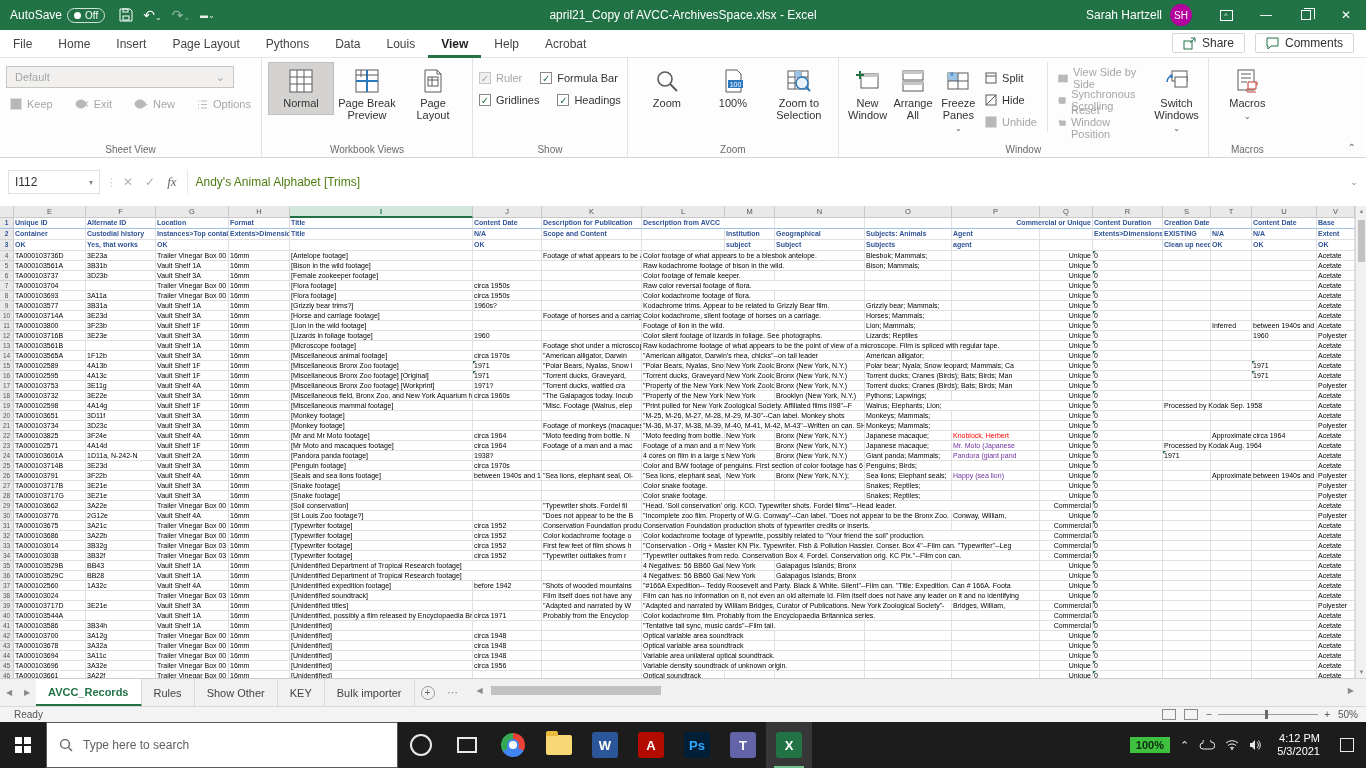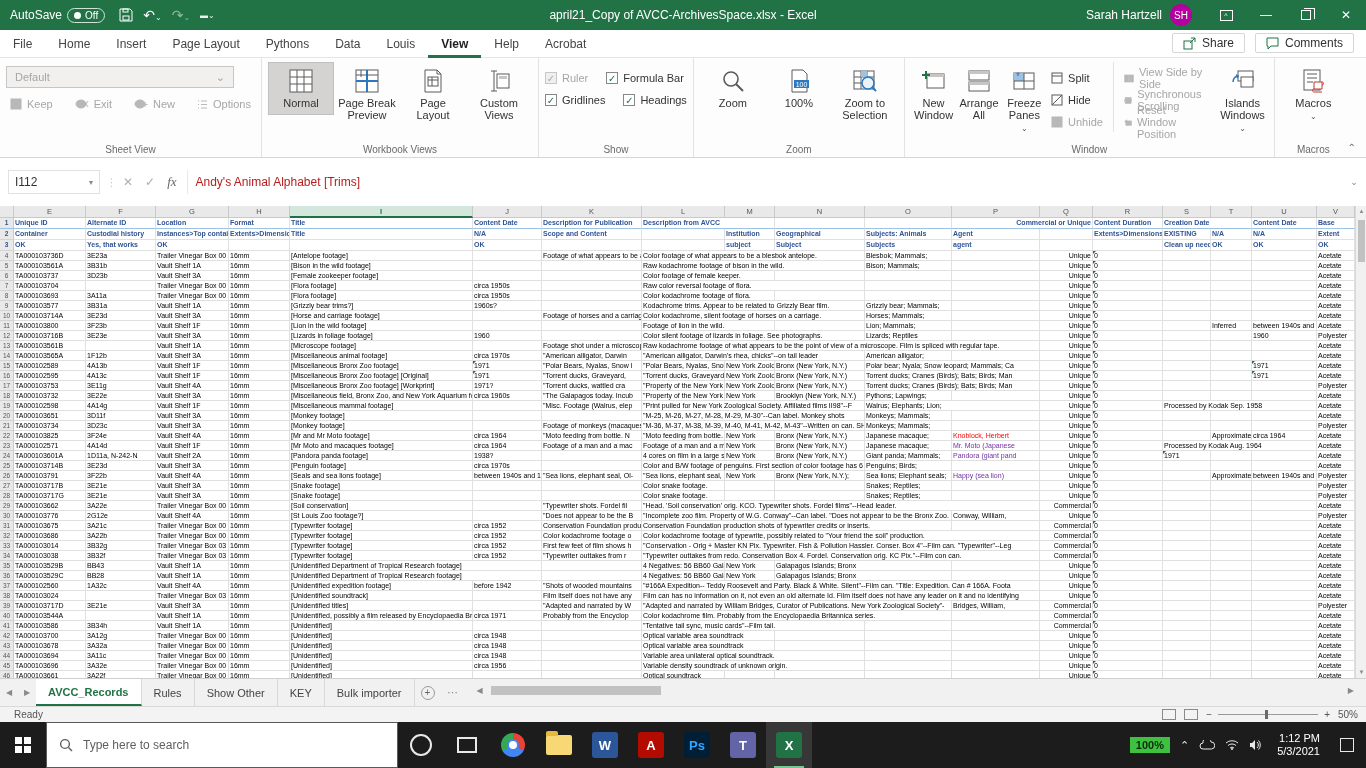--- a/index.html
+++ b/index.html
@@ -63,21 +63,21 @@
 
   
   .fbar { position:absolute; left:0; top:158px; width:1366px; height:48px; background:#fff; display:flex; align-items:center; }
   .namebox { width:92px; height:24px; border:1px solid #e1e1e1; margin-left:8px; display:flex; align-items:center;
     justify-content:space-between; padding:0 6px; font-size:12px; color:#333; }
   .namebox .chev { font-size:8px; color:#888; }
   .fdots { color:#c8c8c8; margin:0 6px; font-size:11px; }
   .fbtns { display:flex; gap:12px; color:#b0b0b0; font-size:12px; align-items:center; }
   .fx { font-style:italic; font-family:"Liberation Serif", serif; color:#666; font-size:13px; }
   .finput { flex:1; height:24px; border-left:1px solid #e8e8e8; margin-left:10px; display:flex; align-items:center;
-    padding-left:8px; font-size:12px; color:#b91c1c; }
+    padding-left:8px; font-size:12px; color:#4d7c0f; }
   .fexp { width:24px; text-align:center; color:#888; font-size:9px; }
 
   
   .grid { position:absolute; left:0; top:206px; width:1355px; height:472px; overflow:hidden; background:#fff; font-size:7px; }
   .grow { display:flex; height:10px; }
   .grow.lrow { height:12px; }
   .grow.hrow { height:11px; }
   .gcell { border-right:1px solid #e0e0e0; border-bottom:1px solid #e0e0e0; overflow:hidden; white-space:nowrap;
     padding:0 1px; line-height:9px; color:#000; position:relative; }
   .gcell.right { text-align:right; }
@@ -271,28 +271,20 @@
       </div>
       <div class="bigbtn">
         <svg width="26" height="26" viewBox="0 0 26 26">
             <path d="M5 2h12l4 4v18H5z" fill="#fff" stroke="#5a5a5a"></path>
             <path d="M17 2v4h4" fill="none" stroke="#5a5a5a"></path>
             <rect x="8" y="9" width="10" height="9" fill="none" stroke="#5a5a5a"></rect>
             <path d="M8 12h10M12 9v9" stroke="#5a5a5a"></path>
           </svg>
         <span>Page Layout</span>
       </div>
-      <div class="bigbtn">
-        <svg width="26" height="26" viewBox="0 0 26 26">
-            <path d="M8 3v20M5 3h6M5 23h6" stroke="#5a5a5a" fill="none"></path>
-            <rect x="11" y="6" width="12" height="14" fill="#fff" stroke="#5a5a5a"></rect>
-            <rect x="13" y="8" width="8" height="3" fill="#c8c6c4"></rect>
-          </svg>
-        <span>Custom Views</span>
-      </div>
       <div class="glabel">Workbook Views</div>
     </div>
 
     <div class="rgroup">
       <div class="chkcol">
         <div class="chkrow">
           <span class="chk disabled">
               <span class="box dis">✓</span>
               <span>Ruler</span>
             </span>
@@ -416,21 +408,21 @@
           <span>Reset Window Position</span>
           </span>
       </div>
       <div class="bigbtn" style="margin-left:6px">
         <svg width="26" height="26" viewBox="0 0 26 26">
             <rect x="8" y="3" width="15" height="10" fill="#fff" stroke="#5a5a5a"></rect>
             <rect x="11" y="9" width="12" height="10" fill="#fff" stroke="#5a5a5a"></rect>
             <path d="M3 14c0-4 3-6 5-6" fill="none" stroke="#2b77c0" stroke-width="1.6"></path>
             <path d="M6 7l2 1-1 2" fill="none" stroke="#2b77c0" stroke-width="1.6"></path>
           </svg>
-        <span><span>Islands Windows</span> <span class="chev">⌄</span></span>
+        <span><span>Switch Windows</span> <span class="chev">⌄</span></span>
       </div>
       <div class="glabel">Window</div>
     </div>
 
     <div class="rgroup" style="width:78px">
       <div class="bigbtn">
         <svg width="26" height="26" viewBox="0 0 26 26">
             <rect x="4" y="2" width="16" height="20" fill="#fff" stroke="#5a5a5a"></rect>
             <path d="M7 6h10M7 10h10M7 14h6" stroke="#5a5a5a"></path>
             <path d="M14 14h8v7h-8z" fill="#fff" stroke="#c0392b"></path>
@@ -1462,19 +1454,19 @@
             <circle cx="7" cy="9" r="1" fill="#e8e8e8"></circle>
           </svg>
         </span>
       <span class="trayic">
         <svg width="12" height="10" viewBox="0 0 12 10">
             <path d="M1 3h2l3-3v10L3 7H1z" fill="#e8e8e8"></path>
             <path d="M8 2a4 4 0 010 6M9.5 0.5a6.5 6.5 0 010 9" fill="none" stroke="#e8e8e8"></path>
           </svg>
         </span>
       <div class="clock">
-        <div>1:12 PM</div>
+        <div>4:12 PM</div>
         <div>5/3/2021</div>
       </div>
       <span class="notif"></span>
     </div>
   </div>
 </div>
 
 </body></html>

